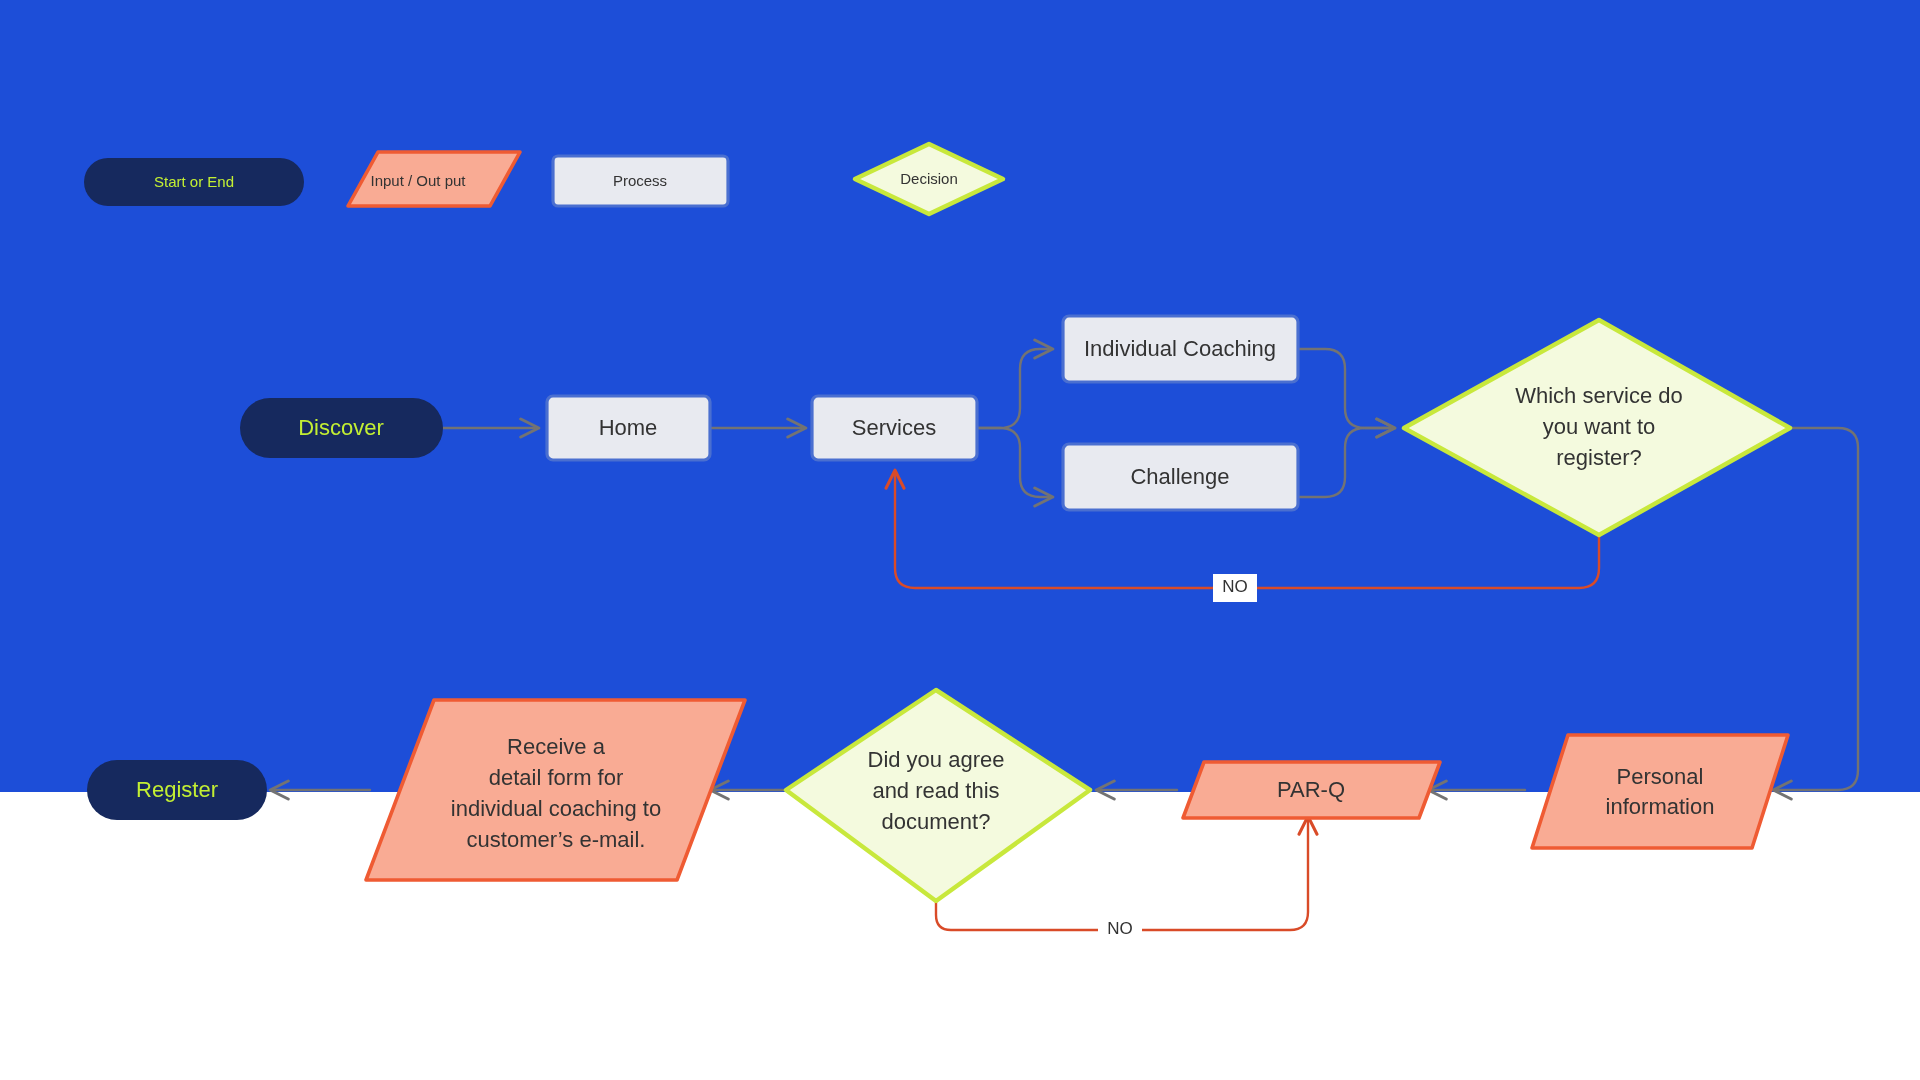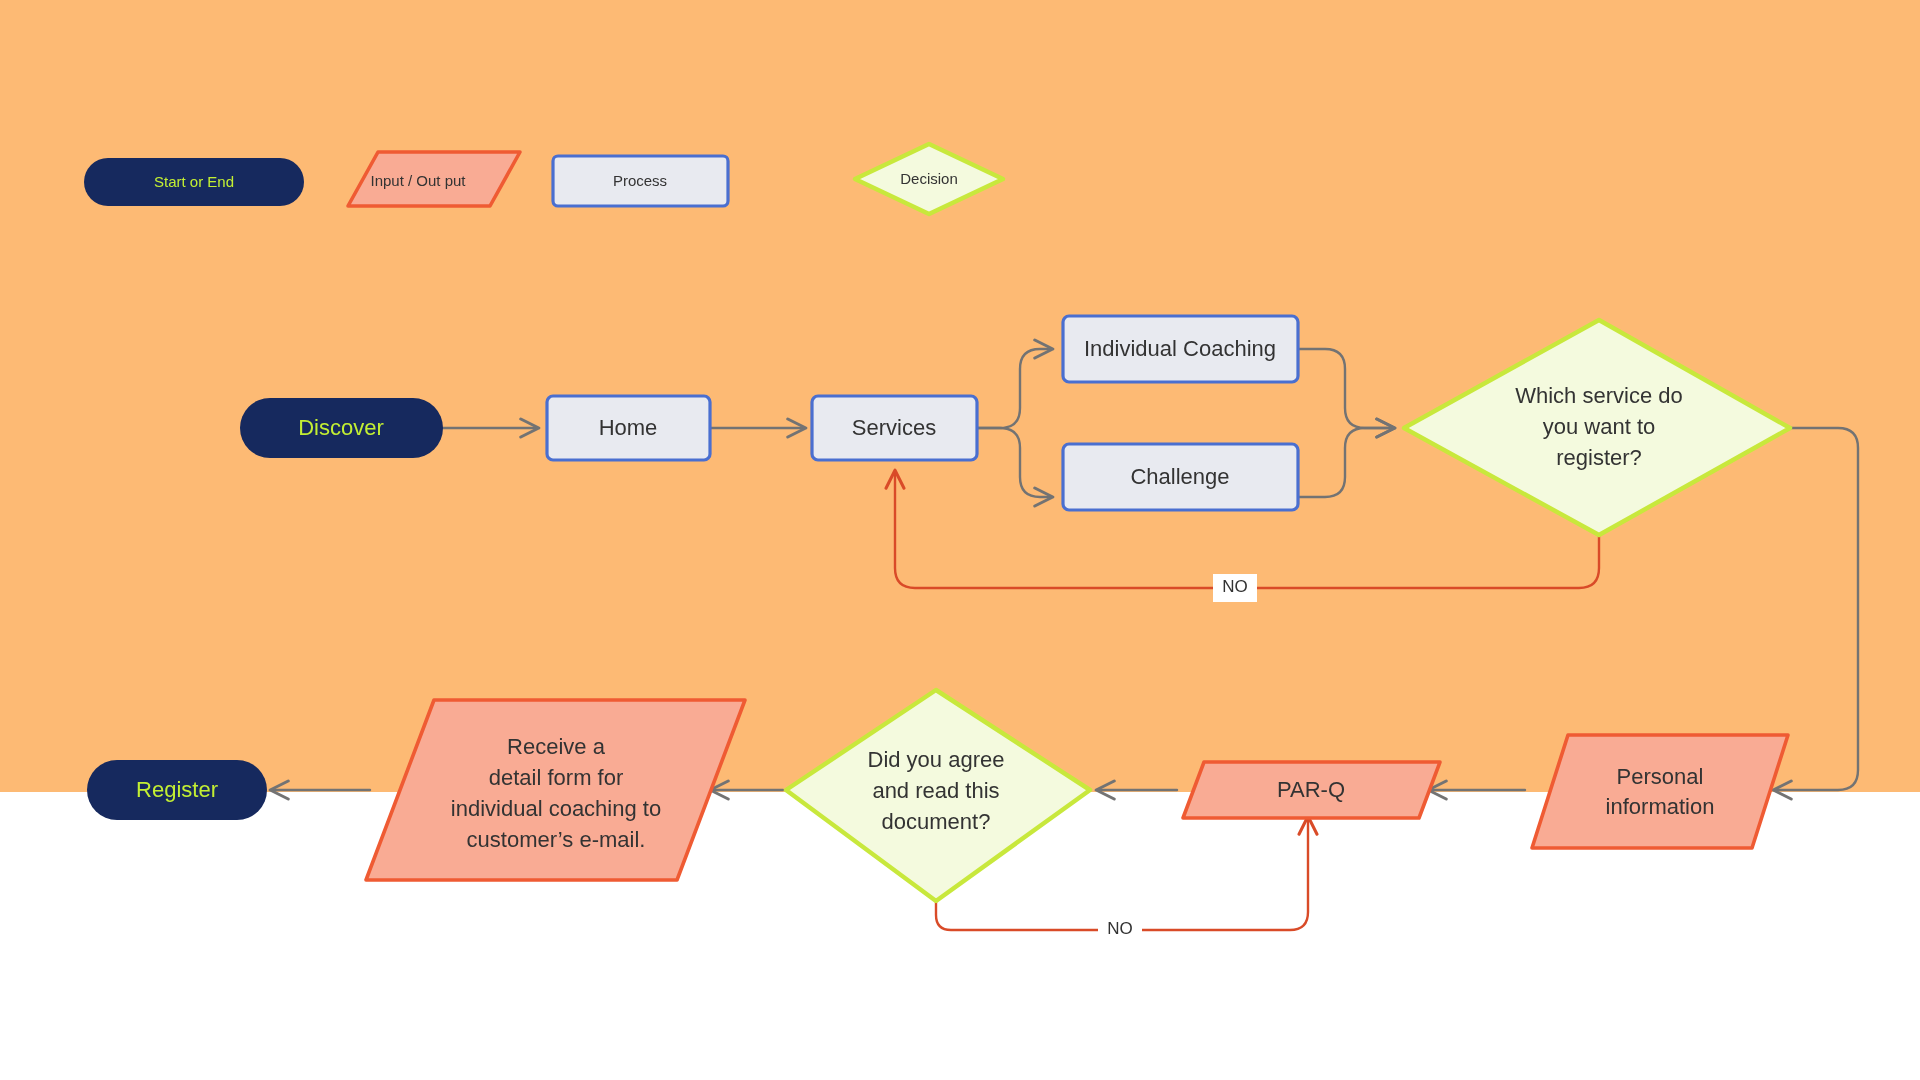--- a/index.html
+++ b/index.html
@@ -10,21 +10,21 @@
   body {
     width: 1920px;
     height: 1080px;
     overflow: hidden;
     font-family: "Liberation Sans", sans-serif;
   }
   #canvas {
     position: relative;
     width: 1920px;
     height: 792px;
-    background: #fdba74;
+    background: #1d4ed8;
   }
   svg#flow {
     position: absolute;
     top: 0;
     left: 0;
     width: 1920px;
     height: 1080px;
   }
   .node-text {
     font-family: "Liberation Sans", sans-serif;

